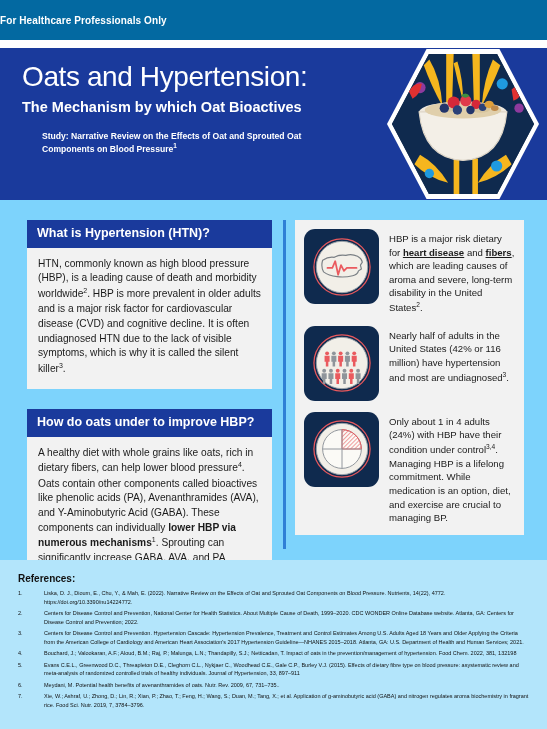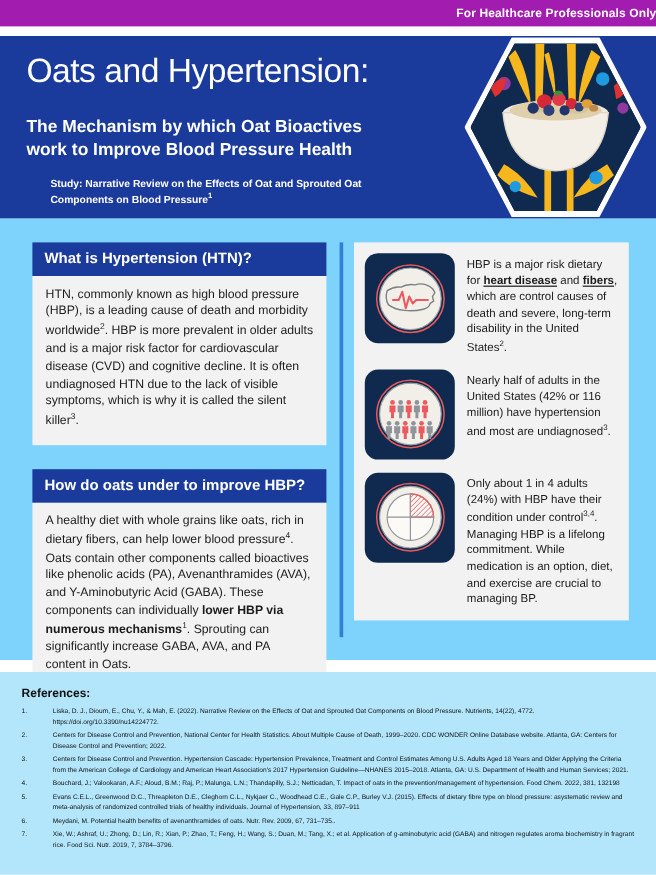--- a/index.html
+++ b/index.html
@@ -6,41 +6,41 @@
   html, body {
     width: 547px; height: 729px;
     background: #ffffff;
     font-family: "Liberation Sans", sans-serif;
     overflow: hidden;
   }
   .page { position: relative; width: 547px; height: 729px; background:#ffffff; }
 
   
   .top-banner {
-    height: 22px; background: #a21caf; color: #ffffff;
-    display: flex; align-items: center; justify-content: flex-end;
+    height: 40px; background: #0369a1; color: #ffffff;
+    display: flex; align-items: center; justify-content: flex-start;
     font-size: 10px; font-weight: bold; letter-spacing: .1px;
   }
 
   
   .hero {
     position: relative;
     margin: 8px 0 0 0;
     height: 152px;
     background: #1a3a9c;
     padding: 14px 0 0 22px;
     overflow: hidden;
   }
   .hero-title {
     color:#ffffff; font-size: 28px; font-weight: normal;
     letter-spacing: -0.4px; line-height: 1.05;
   }
   .hero-sub {
     color:#ffffff; font-size: 14.5px; font-weight: bold;
-    line-height: 1.28; margin-top: 24px; max-width: 330px;
+    line-height: 1.28; margin-top: 7px; max-width: 330px;
   }
   .hero-study {
     color:#ffffff; font-size: 8.6px; font-weight: bold;
     line-height: 1.32; margin-top: 14px; margin-left: 20px; max-width: 305px;
   }
   .hero-study sup { font-size: 6.4px; }
 
   
   .hex-wrap {
     position: absolute; right: 8px; top: 1px;
@@ -113,21 +113,20 @@
 <div class="page">
 
   <div class="top-banner">
     <span>For Healthcare Professionals Only</span>
   </div>
 
   <div class="hero">
     <div class="hero-title">Oats and Hypertension:</div>
     <div class="hero-sub">
       <span>The Mechanism by which Oat Bioactives</span><br>
-      <span>work to Improve Blood Pressure Health</span>
     </div>
     <div class="hero-study">
       <span>Study: Narrative Review on the Effects of Oat and Sprouted Oat</span>
       <span>Components on Blood Pressure</span><sup>1</sup>
     </div>
 
     <div class="hex-wrap">
       <div class="hex-outer"></div>
       <div class="hex-inner">
         <svg viewBox="0 0 152 150" preserveAspectRatio="none">
@@ -210,21 +209,21 @@
         <div class="impact-row">
           <div class="impact-icon">
             <svg viewBox="0 0 64 64">
               <circle cx="32" cy="32" r="29" fill="none" stroke="#e8585c" stroke-width="1.3"></circle>
               <circle cx="32" cy="32" r="26.5" fill="#f2efe8" stroke="#9aa0a6" stroke-width="1"></circle>
               <path d="M12 25 q6 -4 12 -3 q5 -3 12 -2 q6 -2 12 1 q4 2 5 6 l-2 3 l1 4 l-3 2 q-1 4 -6 5 q-8 2 -16 1 q-9 -1 -14 -5 q-3 -5 -1 -12 z" fill="none" stroke="#7b8085" stroke-width="1.2" stroke-linejoin="round"></path>
               <polyline points="17,33 22,33 25,26 28,40 31,30 34,36 37,33 47,33" fill="none" stroke="#ea5a5e" stroke-width="1.8" stroke-linecap="round" stroke-linejoin="round"></polyline>
             </svg>
           </div>
           <div class="impact-text">
-            <span>HBP is a major risk dietary for </span><u>heart disease</u><span> and </span><u>fibers</u><span>, which are control causes of death and severe, long-term disability in the United States</span><sup>2</sup><span>.</span>
+            <span>HBP is a major risk dietary for </span><u>heart disease</u><span> and </span><u>fibers</u><span>, which are leading causes of aroma and severe, long-term disability in the United States</span><sup>2</sup><span>.</span>
           </div>
         </div>
 
         <div class="impact-row">
           <div class="impact-icon">
             <svg viewBox="0 0 64 64">
               <circle cx="32" cy="32" r="29" fill="none" stroke="#e8585c" stroke-width="1.3"></circle>
               <circle cx="32" cy="32" r="26.5" fill="#f2efe8" stroke="#9aa0a6" stroke-width="1"></circle>
               <g>
                 <g fill="#ea5a5e">

